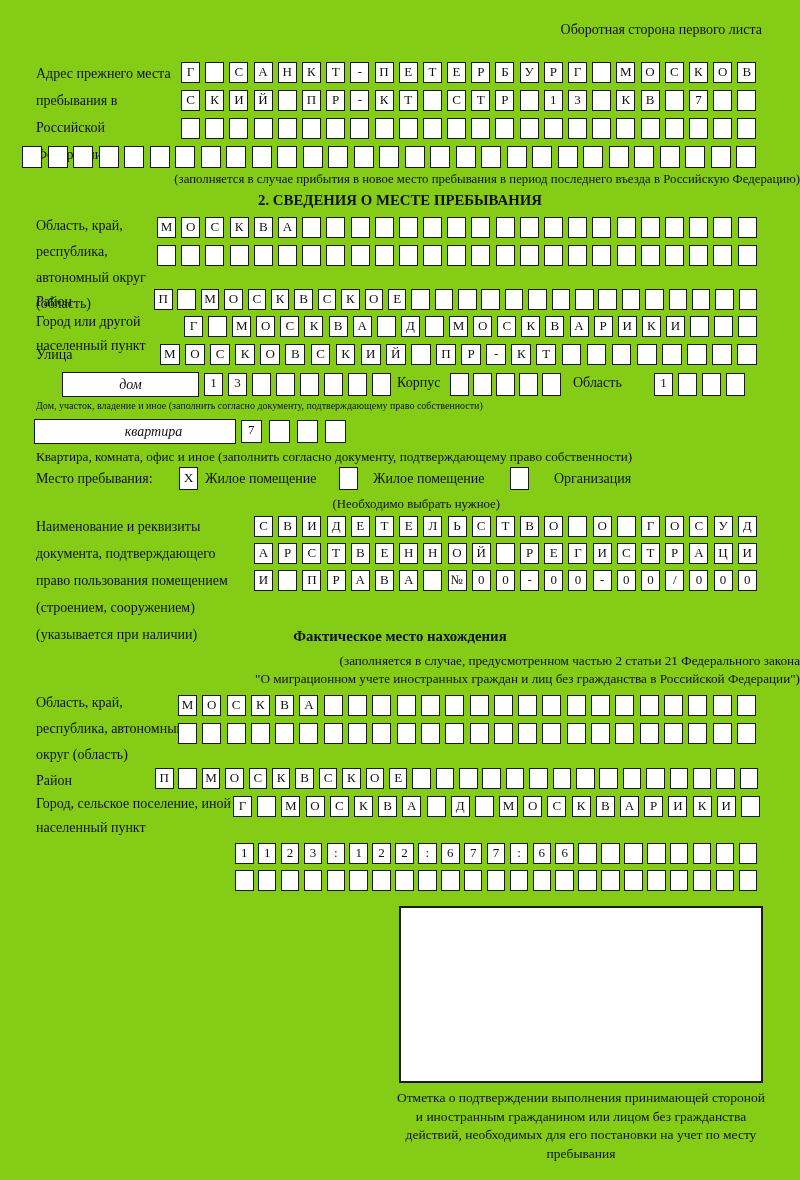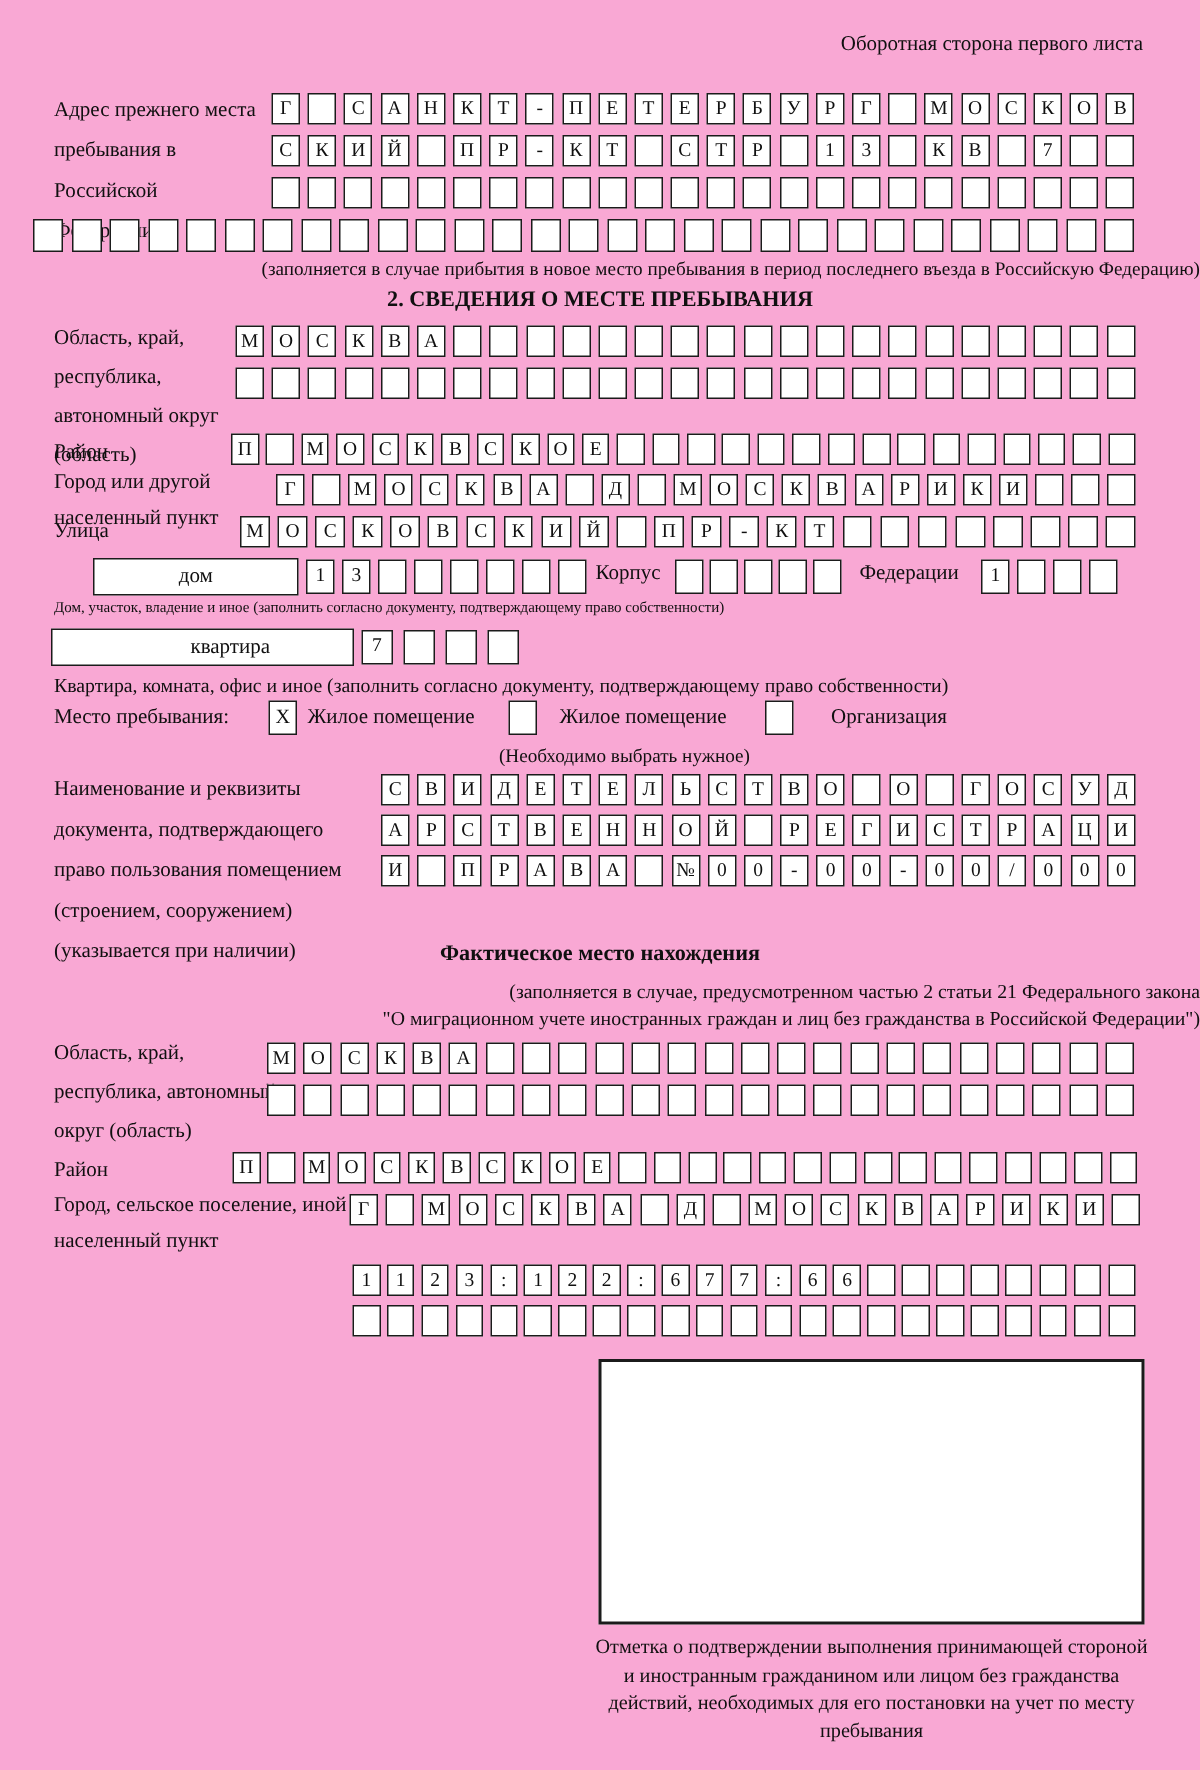--- a/index.html
+++ b/index.html
@@ -1,35 +1,35 @@
 <!DOCTYPE html>
 <html><head>
 <meta charset="utf-8">
 <style>
   html,body { margin:0; padding:0; background:#fff; }
   #page {
-    position:relative; width:800px; height:1180px; background:#f9a8d4;
+    position:relative; width:800px; height:1180px; background:#84cc16;
     font-family:"Liberation Serif", serif; color:#101010; overflow:hidden;
   }
   .abs { position:absolute; }
   .lbl { font-size:14px; line-height:26px; }
   .lbl-tight { font-size:14px; line-height:24px; }
   .note { font-size:12.8px; text-align:right; }
   .full { left:0; width:800px; }
   .heading { font-weight:bold; font-size:14.8px; text-align:center; }
   .grid { position:absolute; display:flex; }
   .grid .cell {
     flex:none; box-sizing:border-box; width:var(--w,19px); height:var(--h,21px);
     border:1.5px solid #1b1b1b; text-align:center;
     font-size:13px; line-height:18px; background:#fff;
   }
   .wbox {
     position:absolute; box-sizing:border-box; border:1.6px solid #1b1b1b;
     display:flex; align-items:center; justify-content:center;
-    font-size:14px; background:#fff;
+    font-size:14px; background:#fff;font-style:italic;
   }
   .chk {
     position:absolute; box-sizing:border-box; width:19px; height:23px;
     border:1.6px solid #1b1b1b; text-align:center; font-size:13.5px;
     line-height:20px; background:#fff;
   }
   .stamp {
     position:absolute; box-sizing:border-box; border:2px solid #1b1b1b; background:#fff;
   }
 </style>
@@ -308,21 +308,21 @@
       <span class="cell"></span>
     </div>
   <div class="abs" style="left:397px; top:375px; font-size:14px;">Корпус</div>
   <div class="grid" style="left:450px; top:373px; --w:18.5px; --h:23px; gap:4.5px;">
       <span class="cell"></span>
       <span class="cell"></span>
       <span class="cell"></span>
       <span class="cell"></span>
       <span class="cell"></span>
     </div>
-  <div class="abs" style="left:573px; top:375px; font-size:14px;">Федерации</div>
+  <div class="abs" style="left:573px; top:375px; font-size:14px;">Область</div>
   <div class="grid" style="left:654px; top:373px; --w:19px; --h:23px; gap:5px;">
       <span class="cell">1</span>
       <span class="cell"></span>
       <span class="cell"></span>
       <span class="cell"></span>
     </div>
   <div class="abs" style="left:36px; top:400px; font-size:10px;">Дом, участок, владение и иное (заполнить согласно документу, подтверждающему право собственности)</div>
 
   <div class="wbox" style="left:34px; top:419px; width:202px; height:25px;padding-left:37px;">квартира</div>
   <div class="grid" style="left:241px; top:420px; --w:20.5px; --h:23px; gap:7.5px;">

